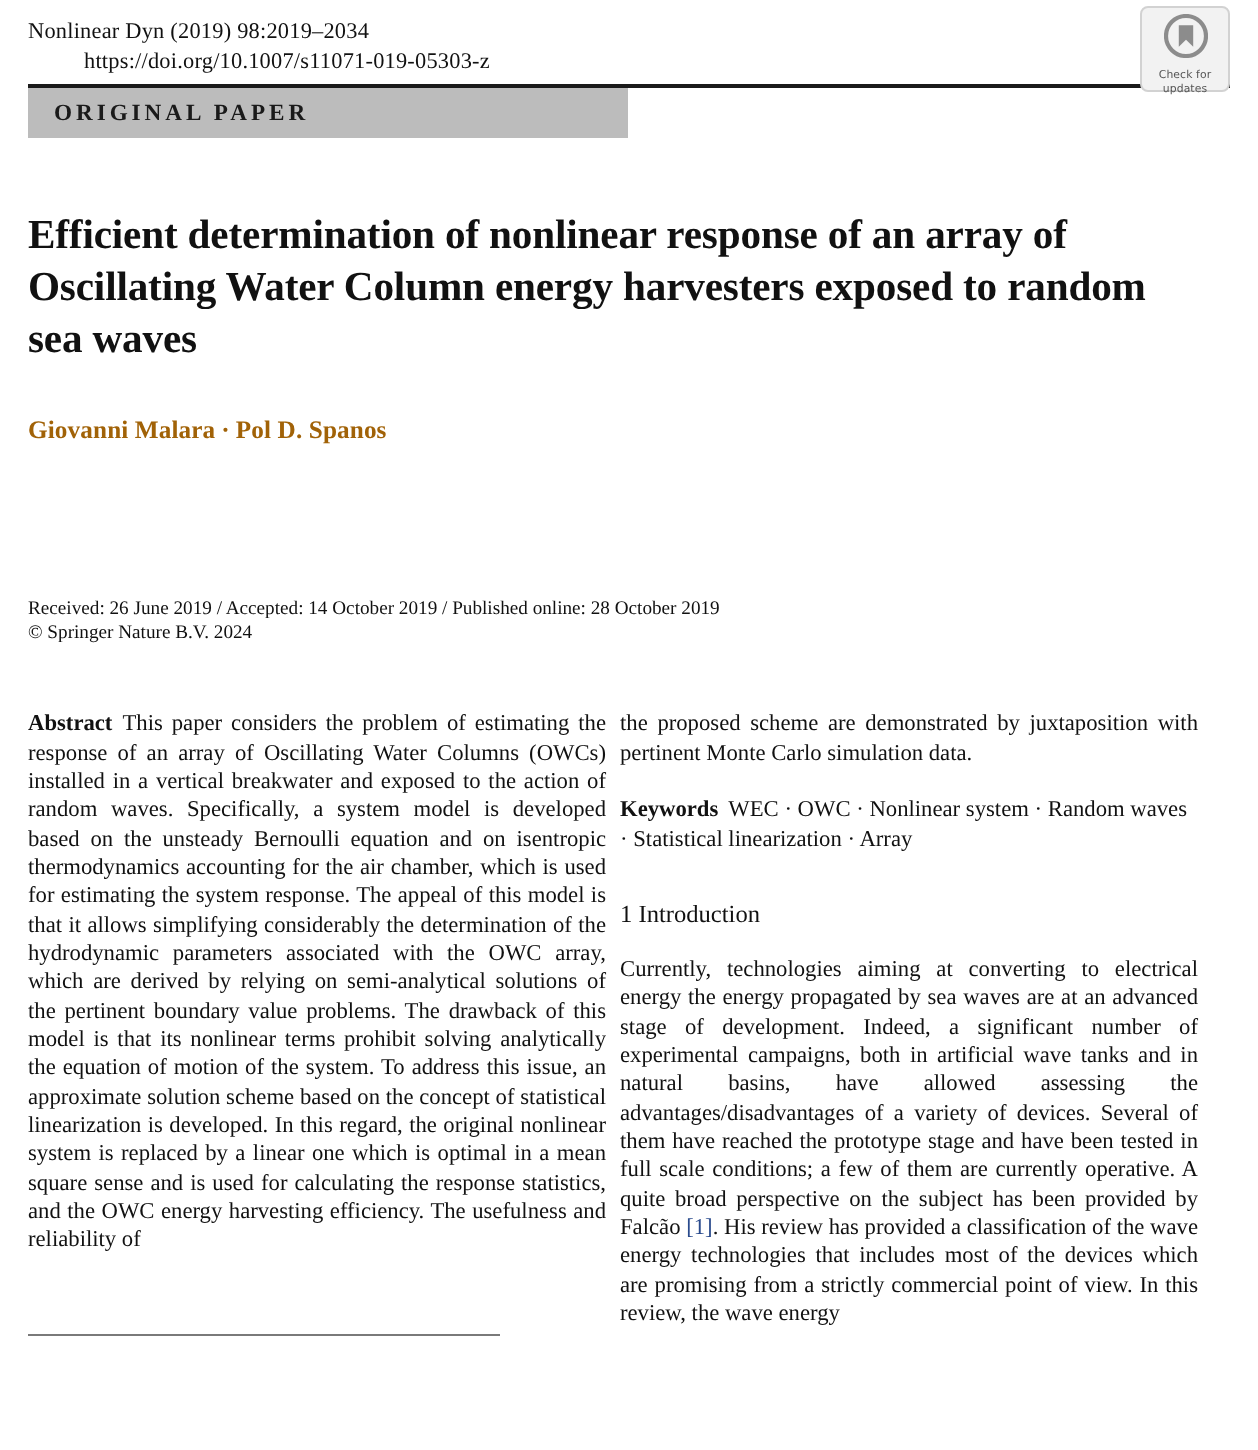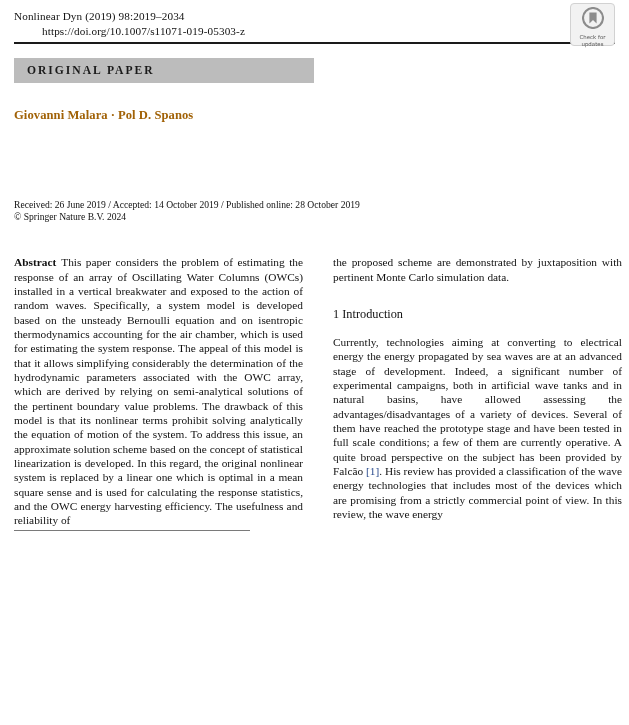--- a/index.html
+++ b/index.html
@@ -79,21 +79,21 @@
     margin-top: 4px;
   }
   .paper-type-banner {
     width: 300px;
     height: 25px;
     background: #bcbcbc;
     display: flex;
     align-items: center;
     box-sizing: border-box;
     padding-left: 13px;
-    margin-top: 14px;
+    margin-top: 0;
   }
   .paper-type-label {
     font-size: 11.6px;
     font-weight: 700;
     letter-spacing: 0.17em;
     color: #1a1a1a;
   }
 
   
   .title-block { margin-top: 36px; }
@@ -121,21 +121,21 @@
     margin-top: 76px;
     font-size: 9.6px;
     line-height: 12.4px;
     color: #111;
   }
 
   
   .columns {
     margin-top: 20px;
     display: flex;
-    gap: 30px;
+    gap: 7px;
   }
   .col {
     width: 289px;
     flex: 0 0 289px;
     position: relative;
   }
   .body-text {
     font-size: 11.35px;
     line-height: 14.35px;
     text-align: justify;
@@ -191,20 +191,23 @@
       <span class="crossmark-label">updates</span>
     </div>
   </div>
 
   <div class="head-rule"></div>
 
   <div class="paper-type-banner">
     <span class="paper-type-label">ORIGINAL PAPER</span>
   </div>
 
+  <div class="title-block">
+    <h1 class="paper-title">Efficient determination of nonlinear response of an array of Oscillating Water Column energy harvesters exposed to random sea waves</h1>
+  </div>
 
   <div class="authors">
     <span>Giovanni Malara</span><span class="author-sep">·</span><span>Pol D. Spanos</span>
   </div>
 
   <div class="pub-dates">
     <div>Received: 26 June 2019 / Accepted: 14 October 2019 / Published online: 28 October 2019</div>
     <div>© Springer Nature B.V. 2024</div>
   </div>
 
@@ -213,20 +216,23 @@
     <div class="col">
       <p class="body-text">
         <span class="lead-label">Abstract</span><span>This paper considers the problem of estimating the response of an array of Oscillating Water Columns (OWCs) installed in a vertical breakwater and exposed to the action of random waves. Specifically, a system model is developed based on the unsteady Bernoulli equation and on isentropic thermodynamics accounting for the air chamber, which is used for estimating the system response. The appeal of this model is that it allows simplifying considerably the determination of the hydrodynamic parameters associated with the OWC array, which are derived by relying on semi-analytical solutions of the pertinent boundary value problems. The drawback of this model is that its nonlinear terms prohibit solving analytically the equation of motion of the system. To address this issue, an approximate solution scheme based on the concept of statistical linearization is developed. In this regard, the original nonlinear system is replaced by a linear one which is optimal in a mean square sense and is used for calculating the response statistics, and the OWC energy harvesting efficiency. The usefulness and reliability of</span>
       </p>
       <div class="footnote-rule"></div>
     </div>
 
     <div class="col">
       <p class="body-text">the proposed scheme are demonstrated by juxtaposition with pertinent Monte Carlo simulation data.</p>
 
+      <div class="keywords-block">
+        <span class="kw-label">Keywords</span><span>WEC · OWC · Nonlinear system · Random waves · Statistical linearization · Array</span>
+      </div>
 
       <h2 class="section-heading">1 Introduction</h2>
 
       <p class="body-text section-para"><span>Currently, technologies aiming at converting to electrical energy the energy propagated by sea waves are at an advanced stage of development. Indeed, a significant number of experimental campaigns, both in artificial wave tanks and in natural basins, have allowed assessing the advantages/disadvantages of a variety of devices. Several of them have reached the prototype stage and have been tested in full scale conditions; a few of them are currently operative. A quite broad perspective on the subject has been provided by Falcão </span><span class="cite-link">[1]</span><span>. His review has provided a classification of the wave energy technologies that includes most of the devices which are promising from a strictly commercial point of view. In this review, the wave energy</span></p>
     </div>
 
   </div>
 </div>
 
 </body></html>

